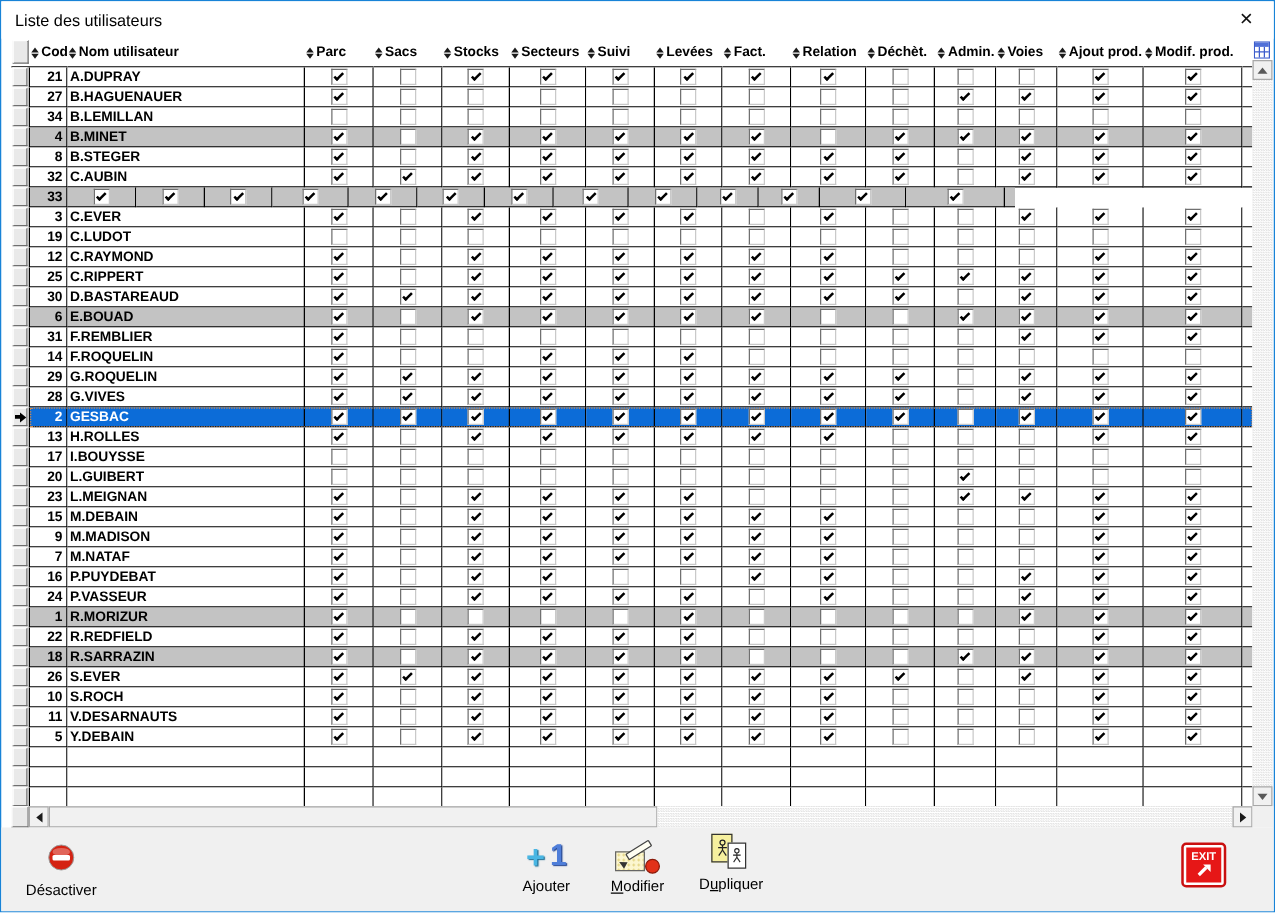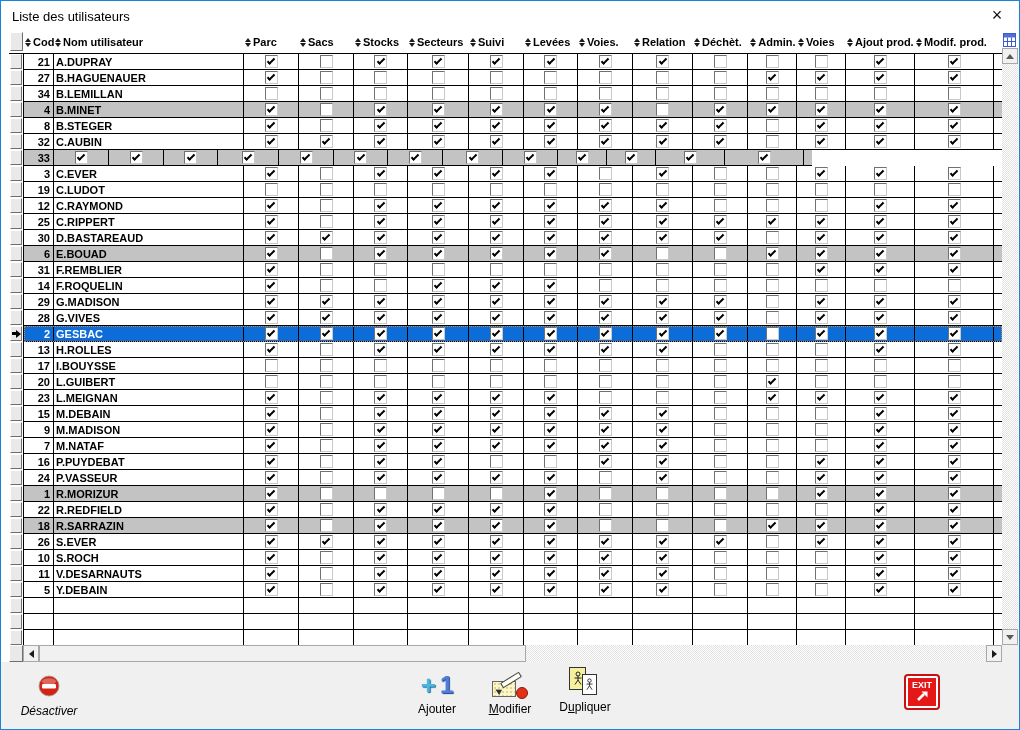--- a/index.html
+++ b/index.html
@@ -76,25 +76,25 @@
   .hscroll .left { position: absolute; left: 14px; top: 0; width: 16px; height: 17px; }
   .hscroll .thumb { position: absolute; left: 30px; top: 0; width: 487px; height: 17px;
                     background: #f1f1f1; border: 1px solid #a8a8a8; }
   .hscroll .track { position: absolute; left: 517px; top: 0; width: 460px; height: 17px; }
   .hscroll .right { position: absolute; left: 977px; top: 0; width: 16px; height: 17px; }
   .corner2 { position: absolute; left: 1001px; top: 644px; width: 17px; height: 17px; background: #f0f0f0; }
   
   .toolbar { position: absolute; left: 0; top: 661px; right: 0; bottom: 0; background: #f0f0f0; }
   .tbtn { position: absolute; display: flex; flex-direction: column; align-items: center; cursor: default; }
   .tbtn .lbl { font-size: 12px; color: #000; margin-top: 3px; white-space: nowrap; }
-  .b-disable { left: 14px; top: 13px; width: 68px; font-style: italic; }
+  .b-disable { left: 14px; top: 13px; width: 68px; }
   .b-add { left: 402px; top: 9px; width: 68px; }
   .b-modify { left: 474px; top: 11px; width: 70px; }
   .b-duplicate { left: 547px; top: 5px; width: 74px; }
-  .b-exit { left: 904px; top: 14px; width: 34px; }
+  .b-exit { left: 945px; top: 14px; width: 34px; }
   .addglyphs { display: flex; align-items: center; height: 28px; }
   .plusg { font-size: 26px; font-weight: bold; color: #49b6e3; text-shadow: 1px 1px 1px #16688f; line-height: 1; }
   .oneg { font-size: 24px; font-weight: bold; color: #4f7ed9; text-shadow: 1px 1px 1px #1c3f8f; line-height: 1; margin-left: 4px; }
   .modicon { position: relative; width: 40px; height: 26px; }
   .m-doc { position: absolute; left: 2px; top: 8px; width: 24px; height: 16px; background: #fcf6cf; border: 1px solid #666;
            background-image: radial-gradient(#e4d584 1px, transparent 1px); background-size: 4px 4px; }
   .m-red { position: absolute; right: 2px; bottom: 0px; width: 12px; height: 12px; border-radius: 50%; background: #e23118; border: 1px solid #8a1a0a; }
   .m-pen { position: absolute; left: 10px; top: 4px; width: 22px; height: 6px; background: #fffef2; border: 1px solid #444; transform: rotate(-32deg); border-radius: 1px; }
   .m-tip { position: absolute; left: 5px; top: 15px; width: 0; height: 0; border-top: 3px solid transparent; border-bottom: 3px solid transparent; border-right: 6px solid #333; transform: rotate(28deg); }
   .dupicon { position: relative; width: 36px; height: 30px; }
@@ -175,21 +175,21 @@
             <i class="up"></i>
             <i class="dn"></i>
           </span>
           <span>Levées</span>
         </div>
         <div class="hcell" style="width: 55px;">
           <span class="sort">
             <i class="up"></i>
             <i class="dn"></i>
           </span>
-          <span>Voies.</span>
+          <span>Fact.</span>
         </div>
         <div class="hcell" style="width: 60px;">
           <span class="sort">
             <i class="up"></i>
             <i class="dn"></i>
           </span>
           <span>Relation</span>
         </div>
         <div class="hcell" style="width: 55px;">
           <span class="sort">
@@ -1204,21 +1204,21 @@
             </div>
             <div class="cell filler" style="width: 8px;"></div>
           </div>
         </div>
         <div class="brow">
           <div class="sel">
             <div class="selbtn bev"></div>
           </div>
           <div class="rowbody">
             <div class="cell code" style="width: 30px;">29</div>
-            <div class="cell nom" style="width: 190px;">G.MADISON</div>
+            <div class="cell nom" style="width: 190px;">G.ROQUELIN</div>
             <div class="cell ccell" style="width: 55px;">
               <div class="cb">
                 <div class="tick"></div>
               </div>
             </div>
             <div class="cell ccell" style="width: 55px;">
               <div class="cb">
                 <div class="tick"></div>
               </div>
             </div>

